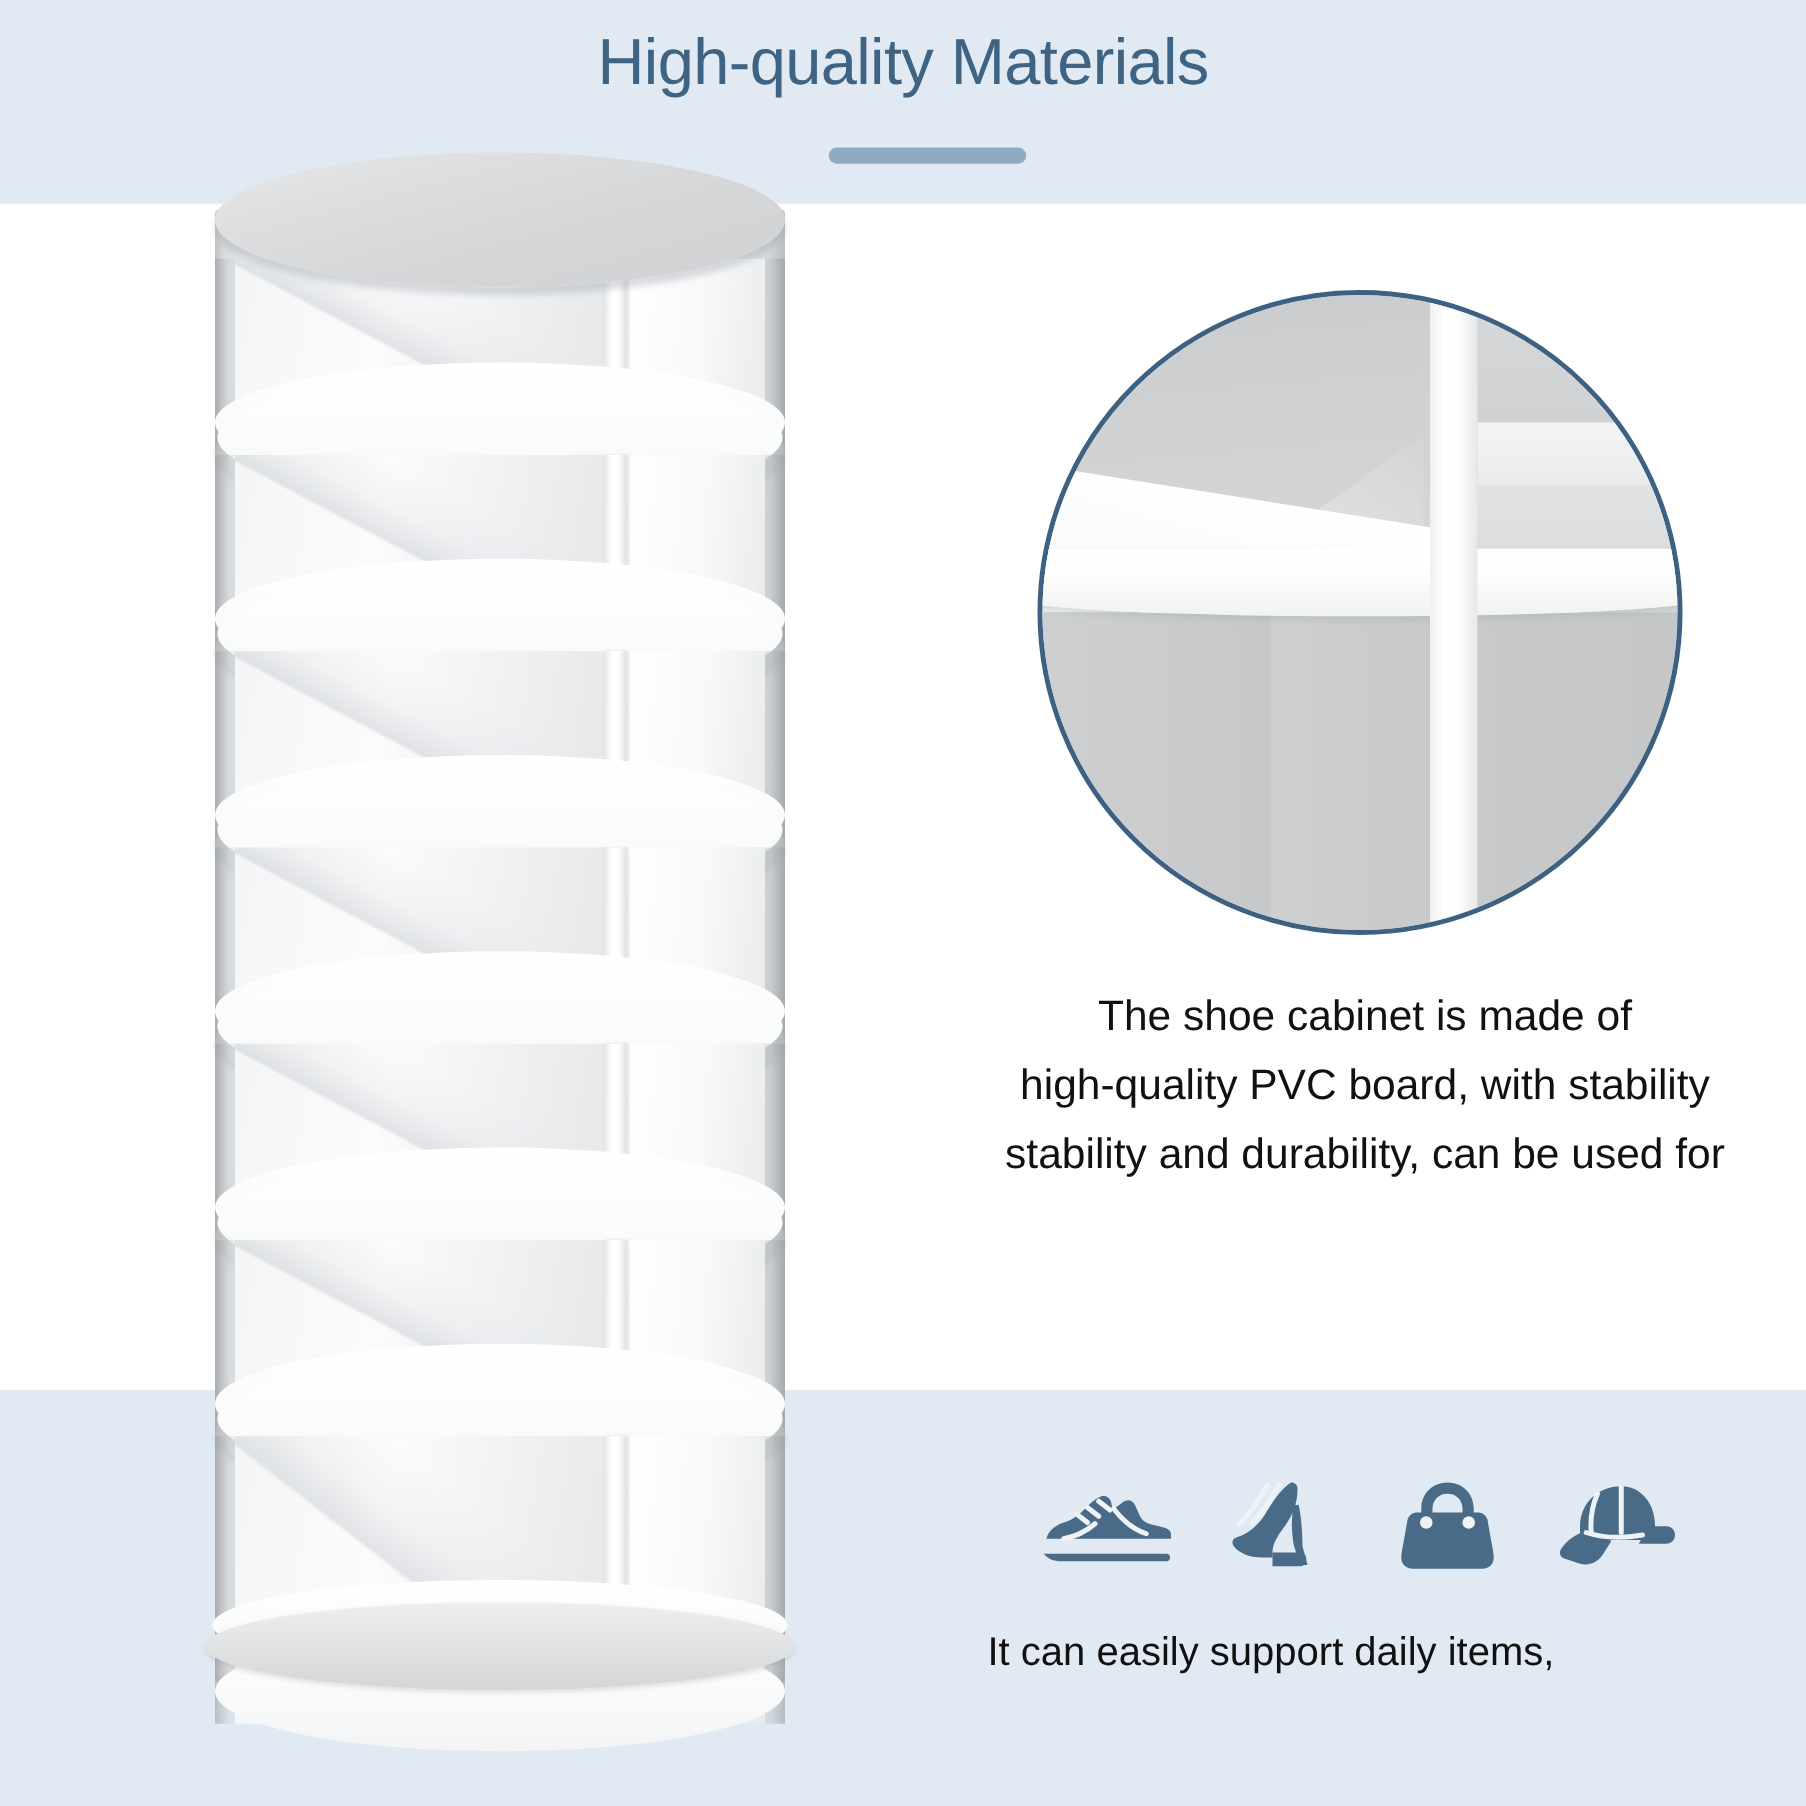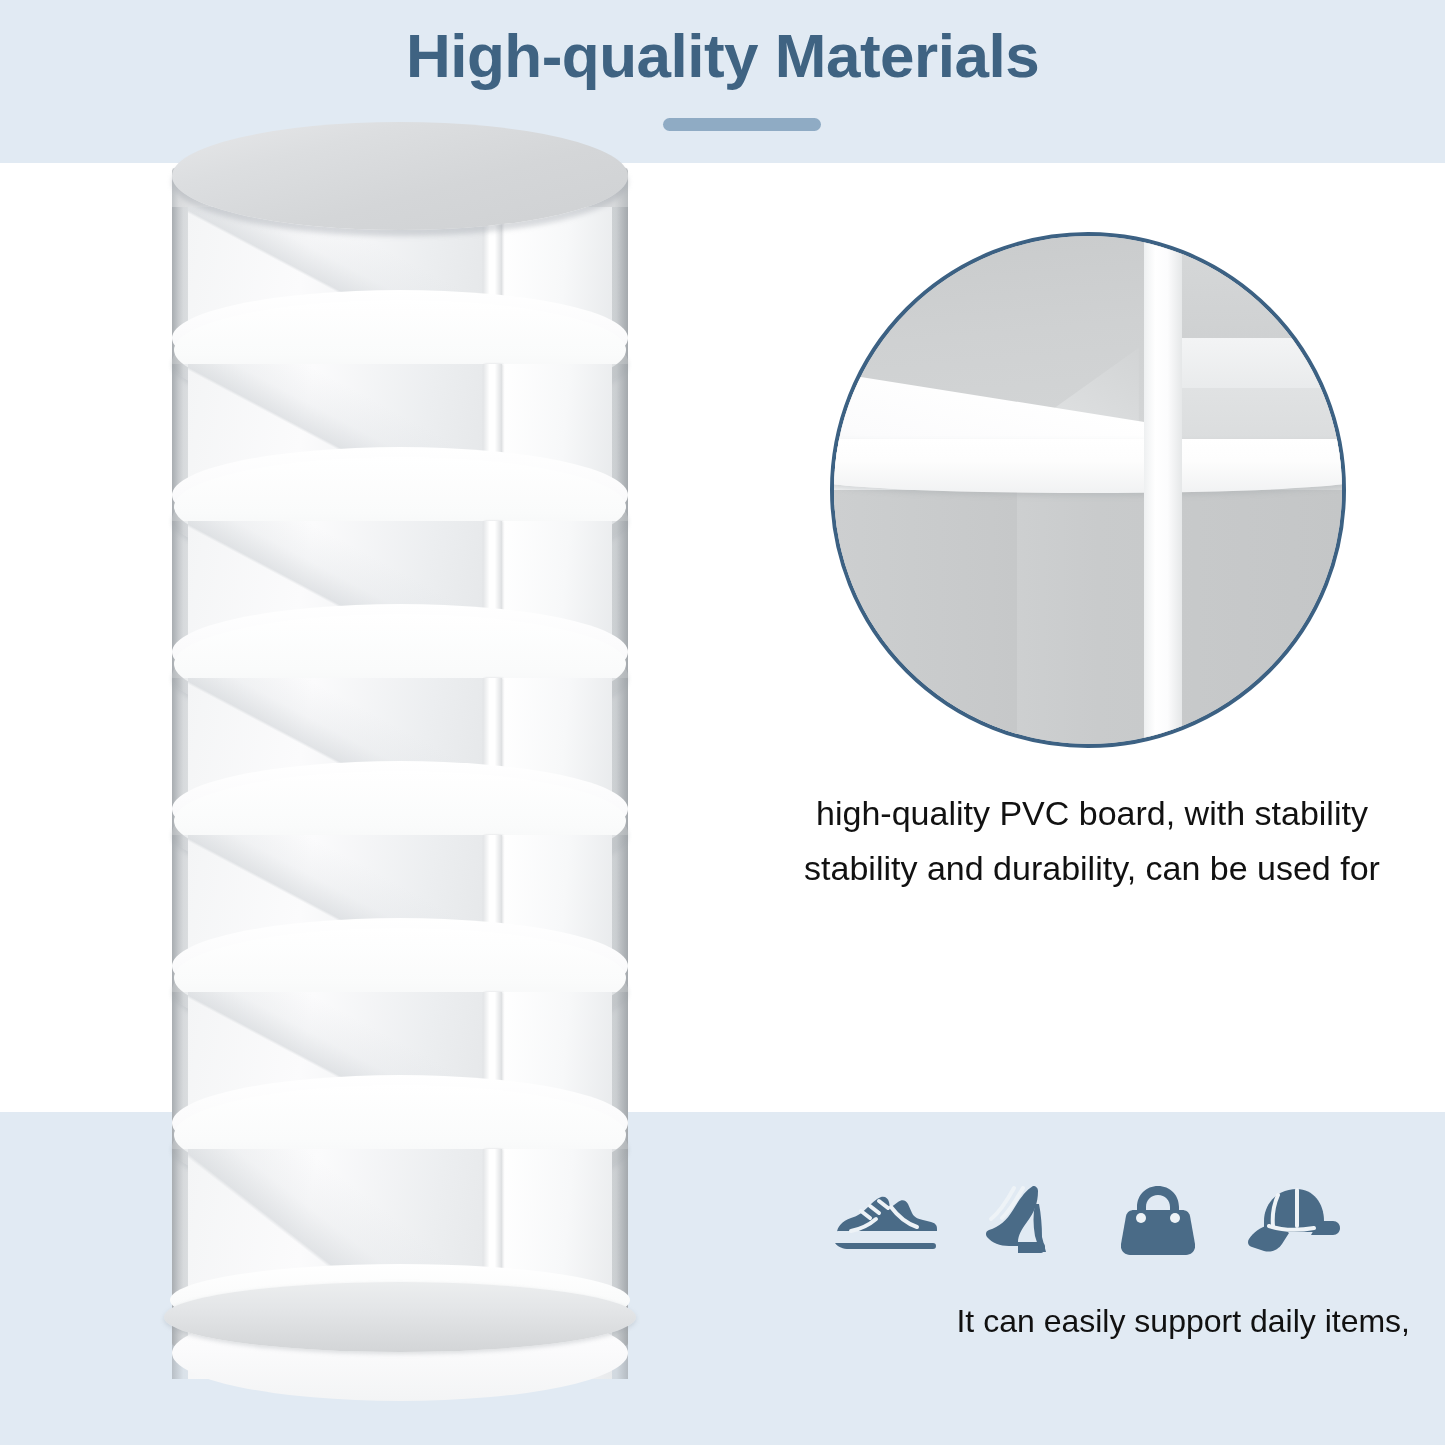--- a/index.html
+++ b/index.html
@@ -37,22 +37,22 @@
     height: 333px;
     background: #e1eaf3;
   }
 
   
   .title {
     position: absolute;
     left: 0; top: 22px;
     width: 1445px;
     text-align: center;
-    font-size: 62px;
-    font-weight: bold;
+    font-size: 52px;
+    font-weight: normal;
     color: #3f6382;
     letter-spacing: -0.5px;
     line-height: 1.1;
     white-space: nowrap;
   }
   .title-rule {
     position: absolute;
     left: 663px; top: 118px;
     width: 158px;
     height: 13px;
@@ -319,21 +319,21 @@
     display: flex;
     align-items: center;
     justify-content: center;
   }
   .icon-slot svg { display: block; }
 
   .bottom-caption {
     position: absolute;
     left: 790px; top: 1296px;
     width: 620px;
-    text-align: right;
+    text-align: left;
     font-size: 32px;
     line-height: 1.62;
     color: #111111;
   }
 </style>
 </head>
 <body>
 
 <div id="page">
 
@@ -435,20 +435,21 @@
     <div class="dc-lower"></div>
     <div class="dc-lower-left"></div>
     <div class="dc-right-upper"></div>
     <div class="dc-right-shelf"></div>
     <div class="dc-right-lower"></div>
     <div class="dc-midshelf"></div>
     <div class="dc-post"></div>
   </div>
 
   <div class="detail-paragraph">
+    <div>The shoe cabinet is made of</div>
     <div>high-quality PVC board, with stability</div>
     <div>stability and durability, can be used for</div>
   </div>
 
   <div class="icon-row">
 
     <div class="icon-slot">
       <svg width="104" height="62" viewBox="0 0 104 62" aria-hidden="true">
         <g fill="#4a6b87">
           <path d="M4 44c0-6 5-12 14-15 7-2 12-6 17-11 4-4 8-8 13-10 4-1 7 1 8 5l1 6 8-6c4-3 8-2 10 2l4 9c2 4 6 6 11 7l8 2c4 1 6 3 6 7v2H4v-8z"></path>

